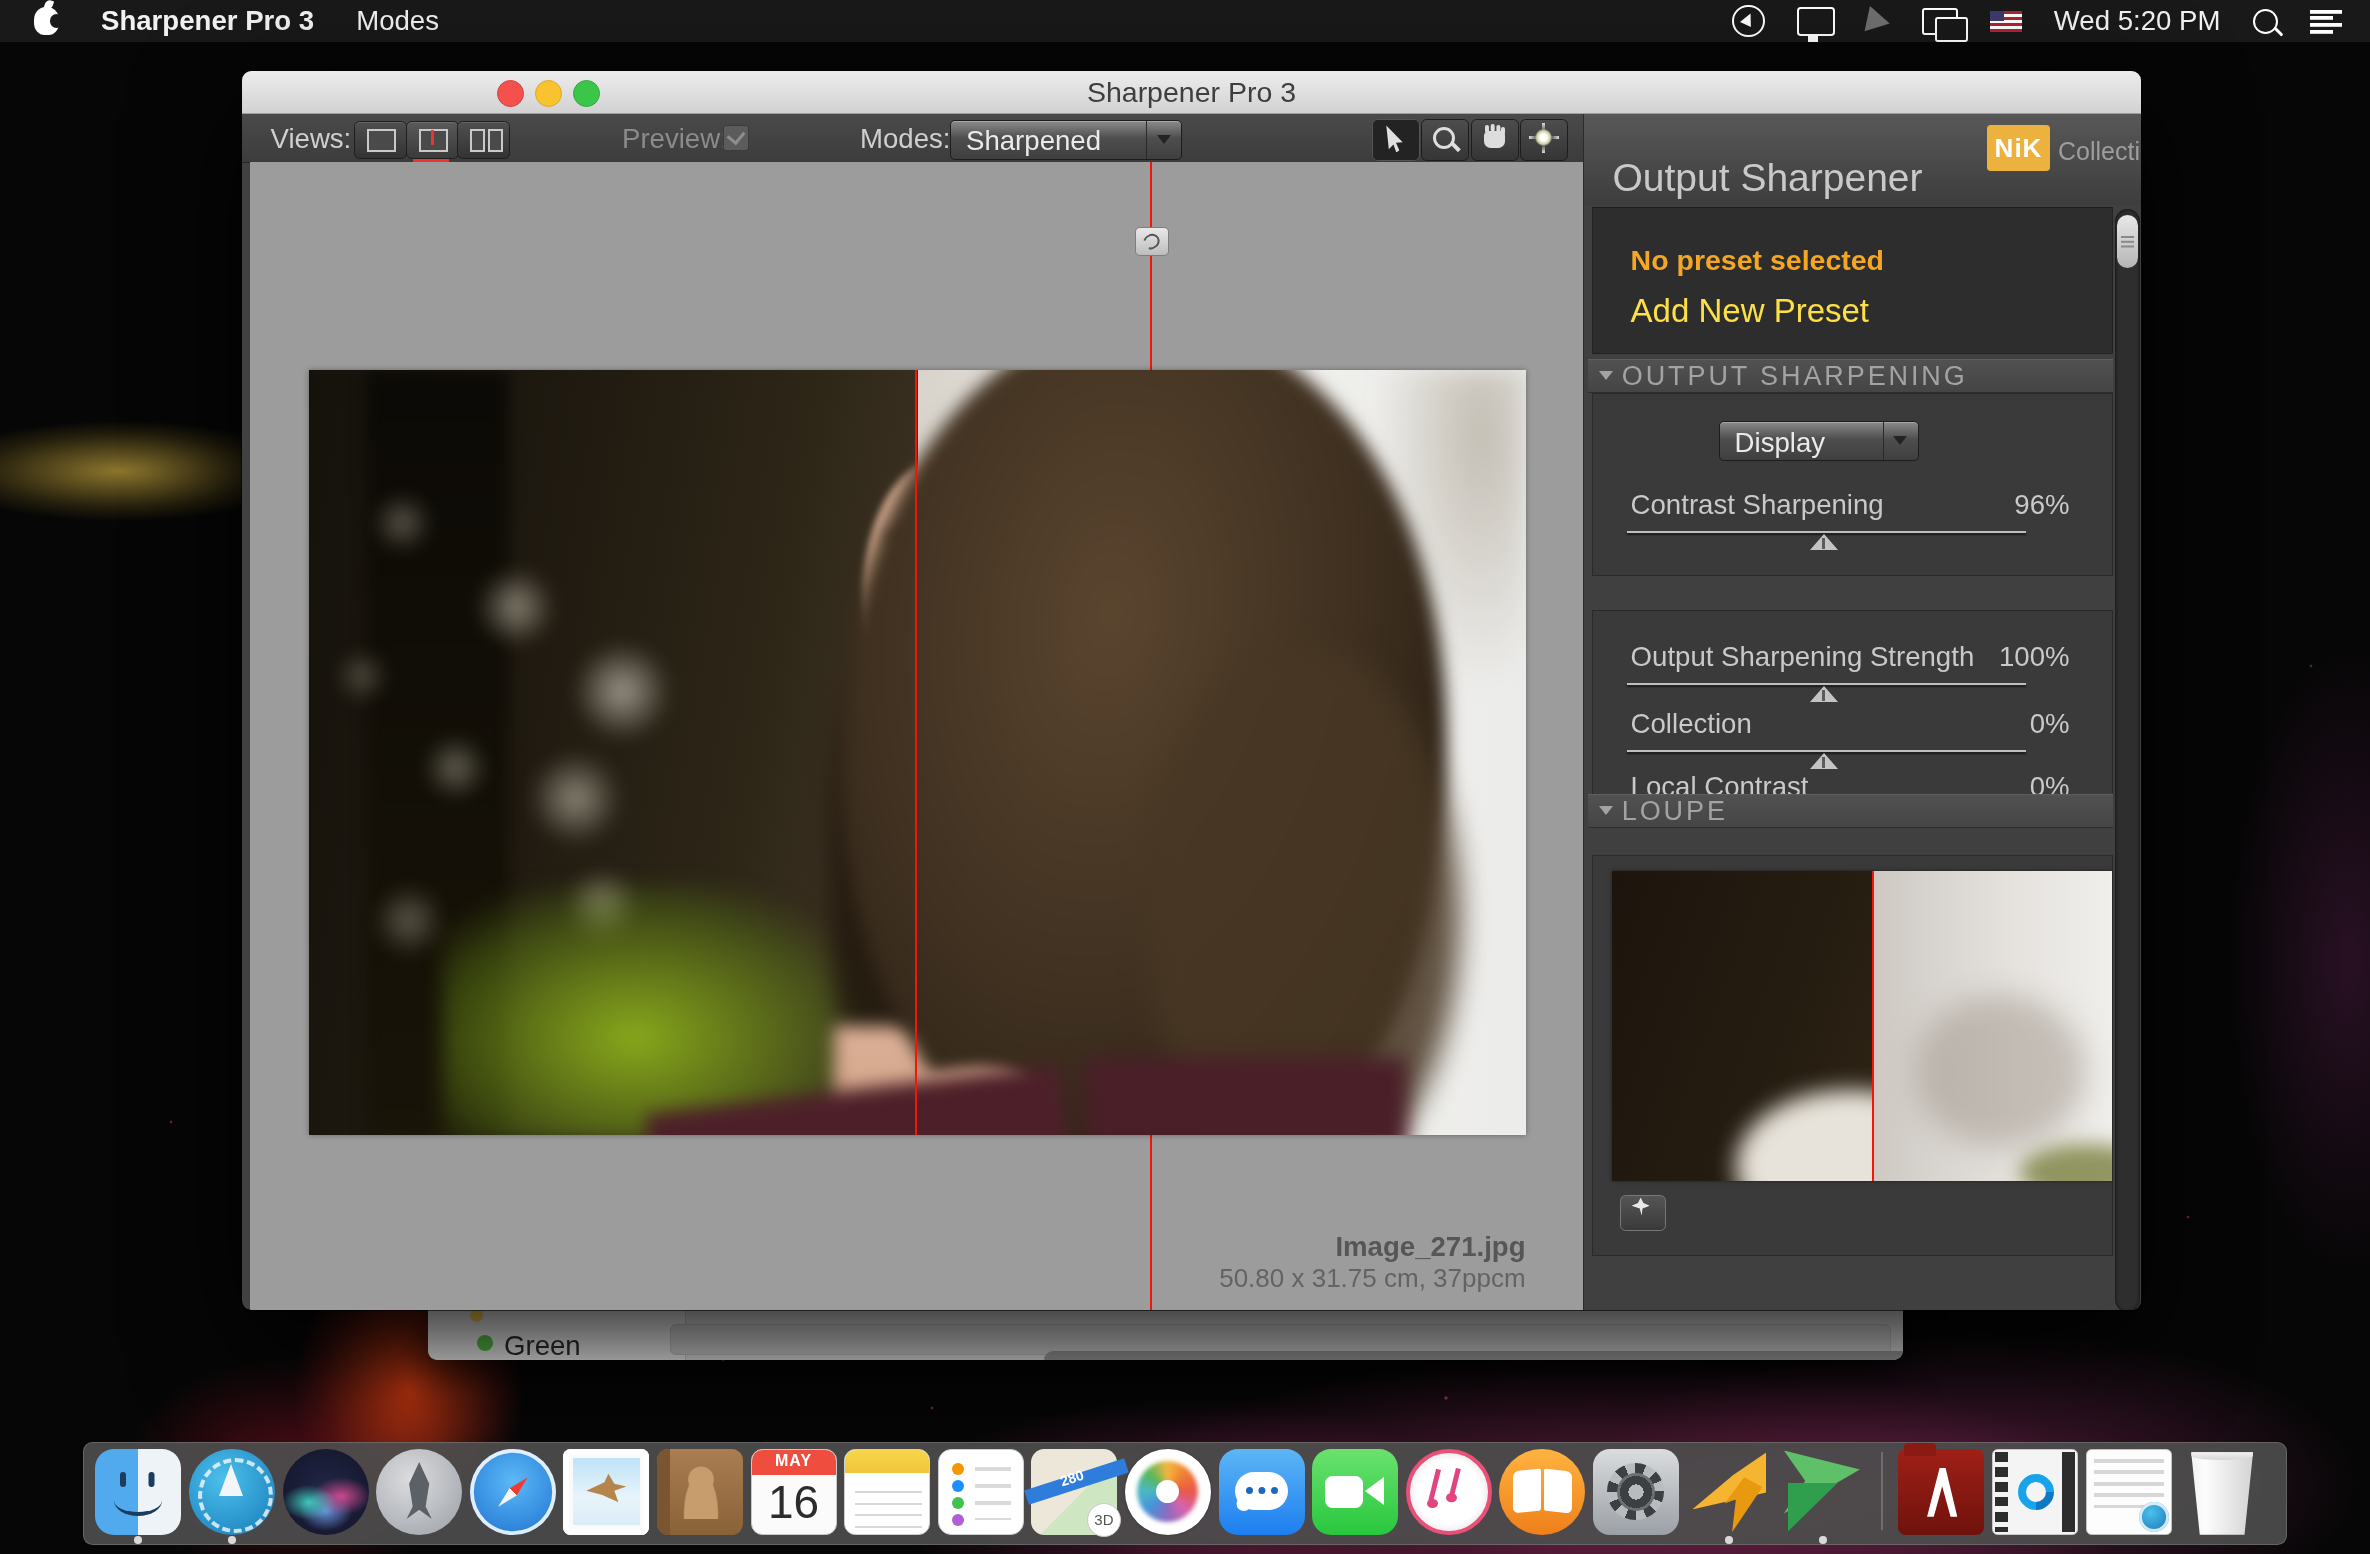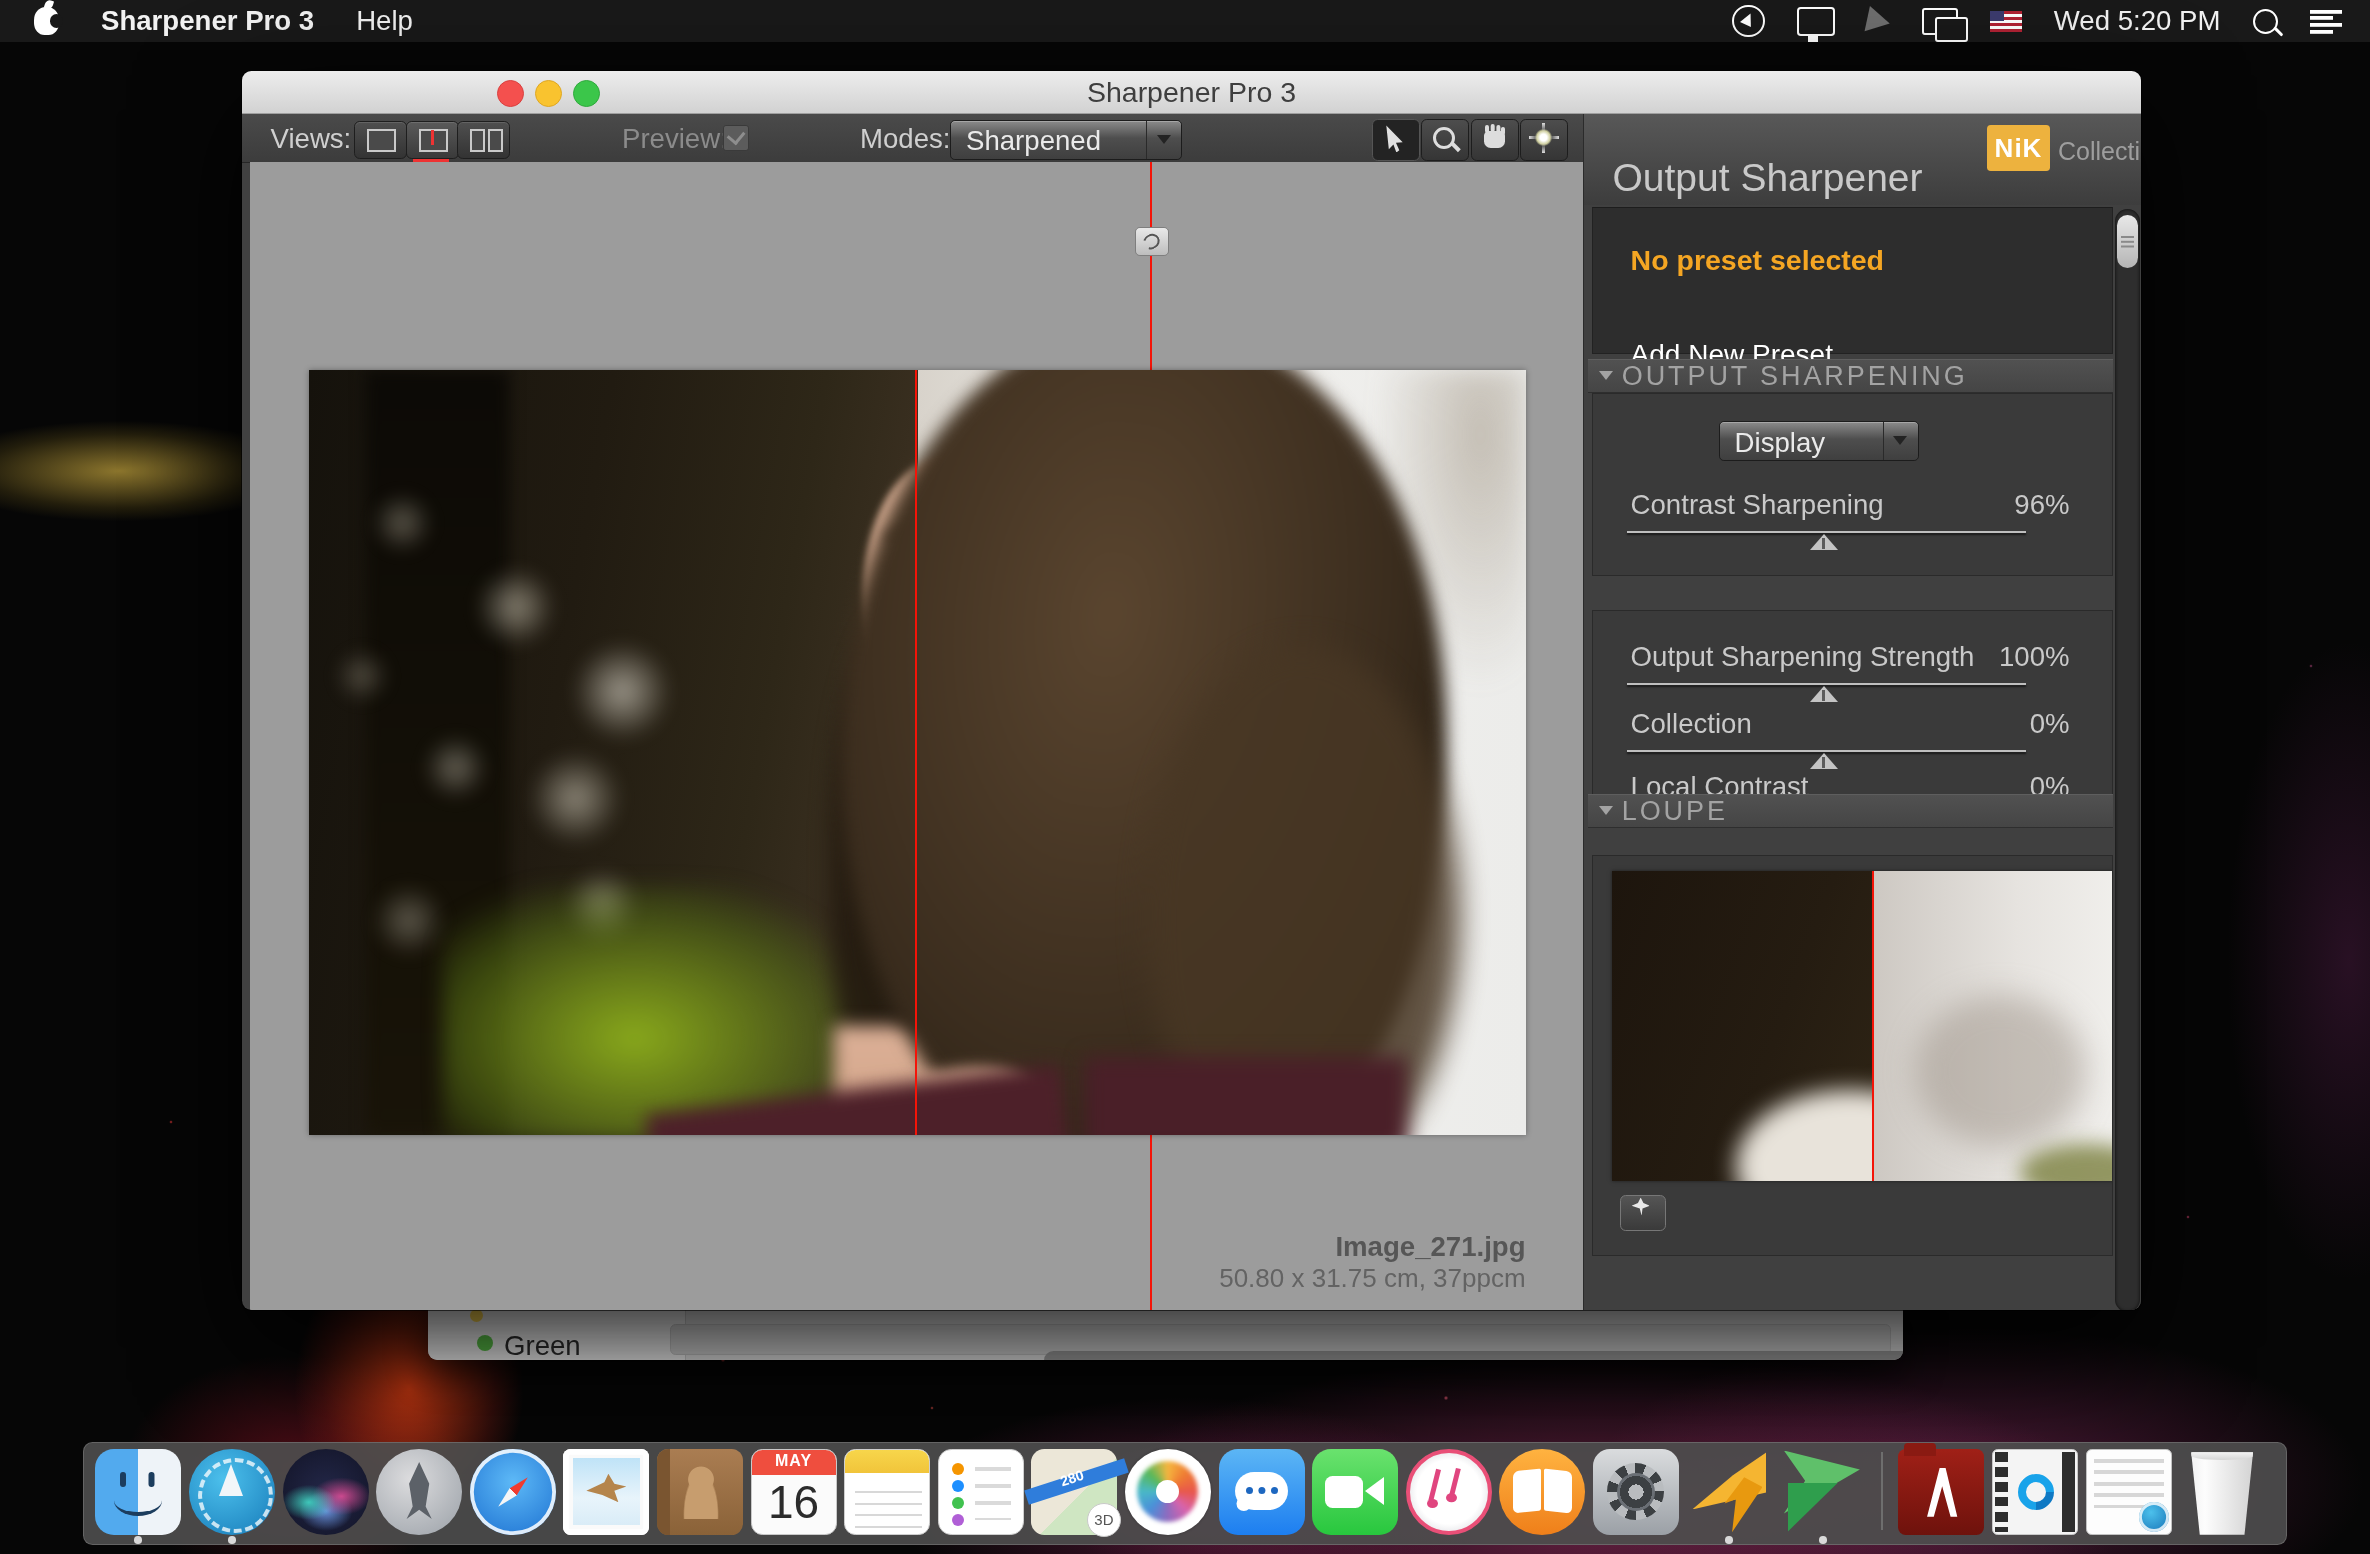--- a/index.html
+++ b/index.html
@@ -155,21 +155,21 @@
 
   
   #panel{left:1341px;top:43px;width:558px;height:1199px;background:#404040;border-left:1.9px solid #2b2b2b;overflow:hidden;}
   #panel-header{left:0;top:0;width:100%;height:91px;background:linear-gradient(#585858,#3d3d3d);}
   #nik-logo{left:403px;top:11.4px;width:63px;height:46px;background:#edb23e;border-radius:3.8px;
       color:#fff;font-weight:bold;font-size:26px;text-align:center;line-height:46px;letter-spacing:1px;}
   #nik-suffix{left:474px;top:23px;font-size:25px;color:#9e9e9e;}
   #panel-title{left:28.5px;top:42px;font-size:39px;color:#c9c9c9;}
   #preset-box{left:7.6px;top:93px;width:519px;height:145px;background:#2d2d2d;border:1px solid #222;border-top-color:#1d1d1d;}
   #preset-status{left:38px;top:36px;font-size:28.5px;font-weight:bold;color:#f5a623;}
-  #preset-add{left:38px;top:84px;font-size:28px;color:#ffffff;margin-top:47px;}
+  #preset-add{left:38px;top:84px;font-size:33px;color:#fde047;}
 
   .sec-header{left:3.8px;width:525px;height:32px;background:linear-gradient(#515151,#454545);
       border-top:1px solid #5e5e5e;border-bottom:1px solid #2e2e2e;color:#a3a3a3;
       font-size:27px;letter-spacing:2.9px;line-height:32px;}
   .sec-arrow{position:absolute;left:11.4px;top:11.4px;width:0;height:0;
       border-left:7.6px solid transparent;border-right:7.6px solid transparent;border-top:9.5px solid #a3a3a3;}
   .sec-title{position:absolute;left:34px;top:0;}
   .sec-well{left:7.6px;width:519px;background:#3a3a3a;border:1px solid #2a2a2a;overflow:hidden;}
 
   .slider-row{position:absolute;left:0;width:100%;}
@@ -326,21 +326,21 @@
 <body>
 
 <div class="abs" id="desktop">
   <div class="abs" id="nebula"></div>
 </div>
 
 <div class="abs" id="menubar">
   <div class="mb-left">
     <span class="apple"></span>
     <span class="mb-app">Sharpener Pro 3</span>
-    <span>Help</span>
+    <span>Modes</span>
   </div>
   <div class="mb-right">
     <span class="mi mi-loc"></span>
     <span class="mi mi-display"></span>
     <span class="mi mi-darkcursor"></span>
     <span class="mi mi-dual"></span>
     <span class="mi mi-flag"></span>
     <span class="mb-clock">Wed 5:20 PM</span>
     <span class="mi mi-search"></span>
     <span class="mi mi-list"></span>

